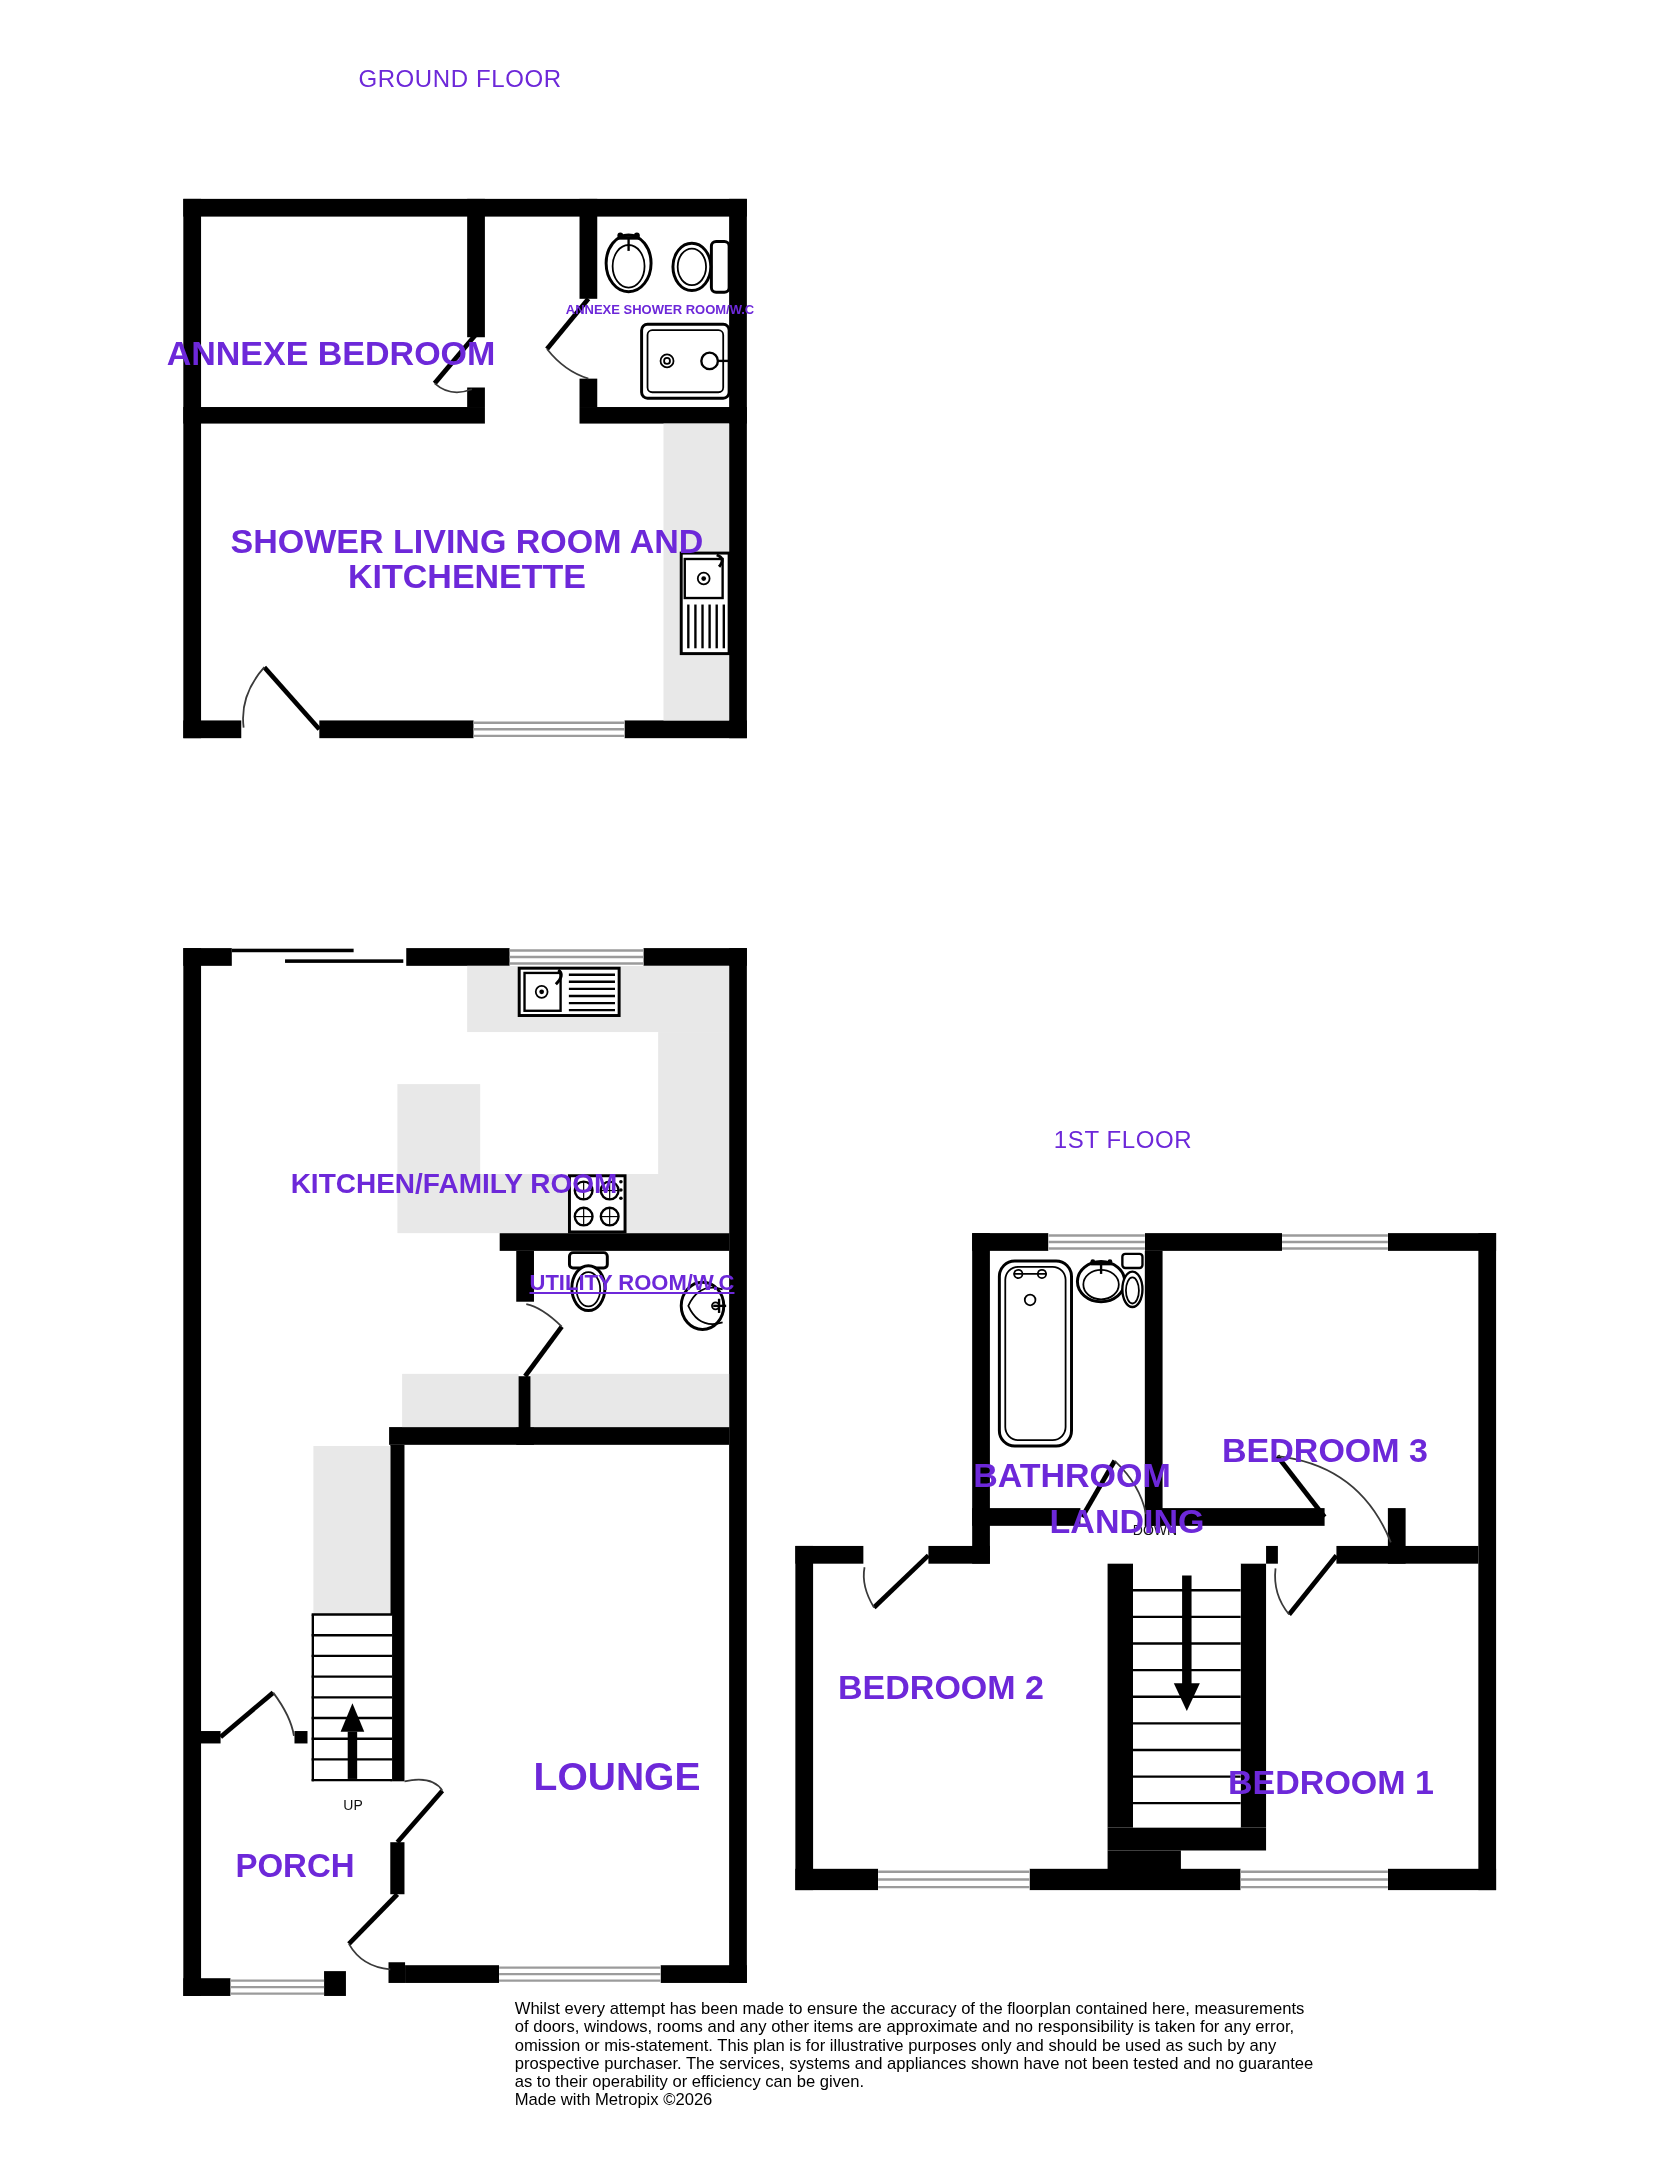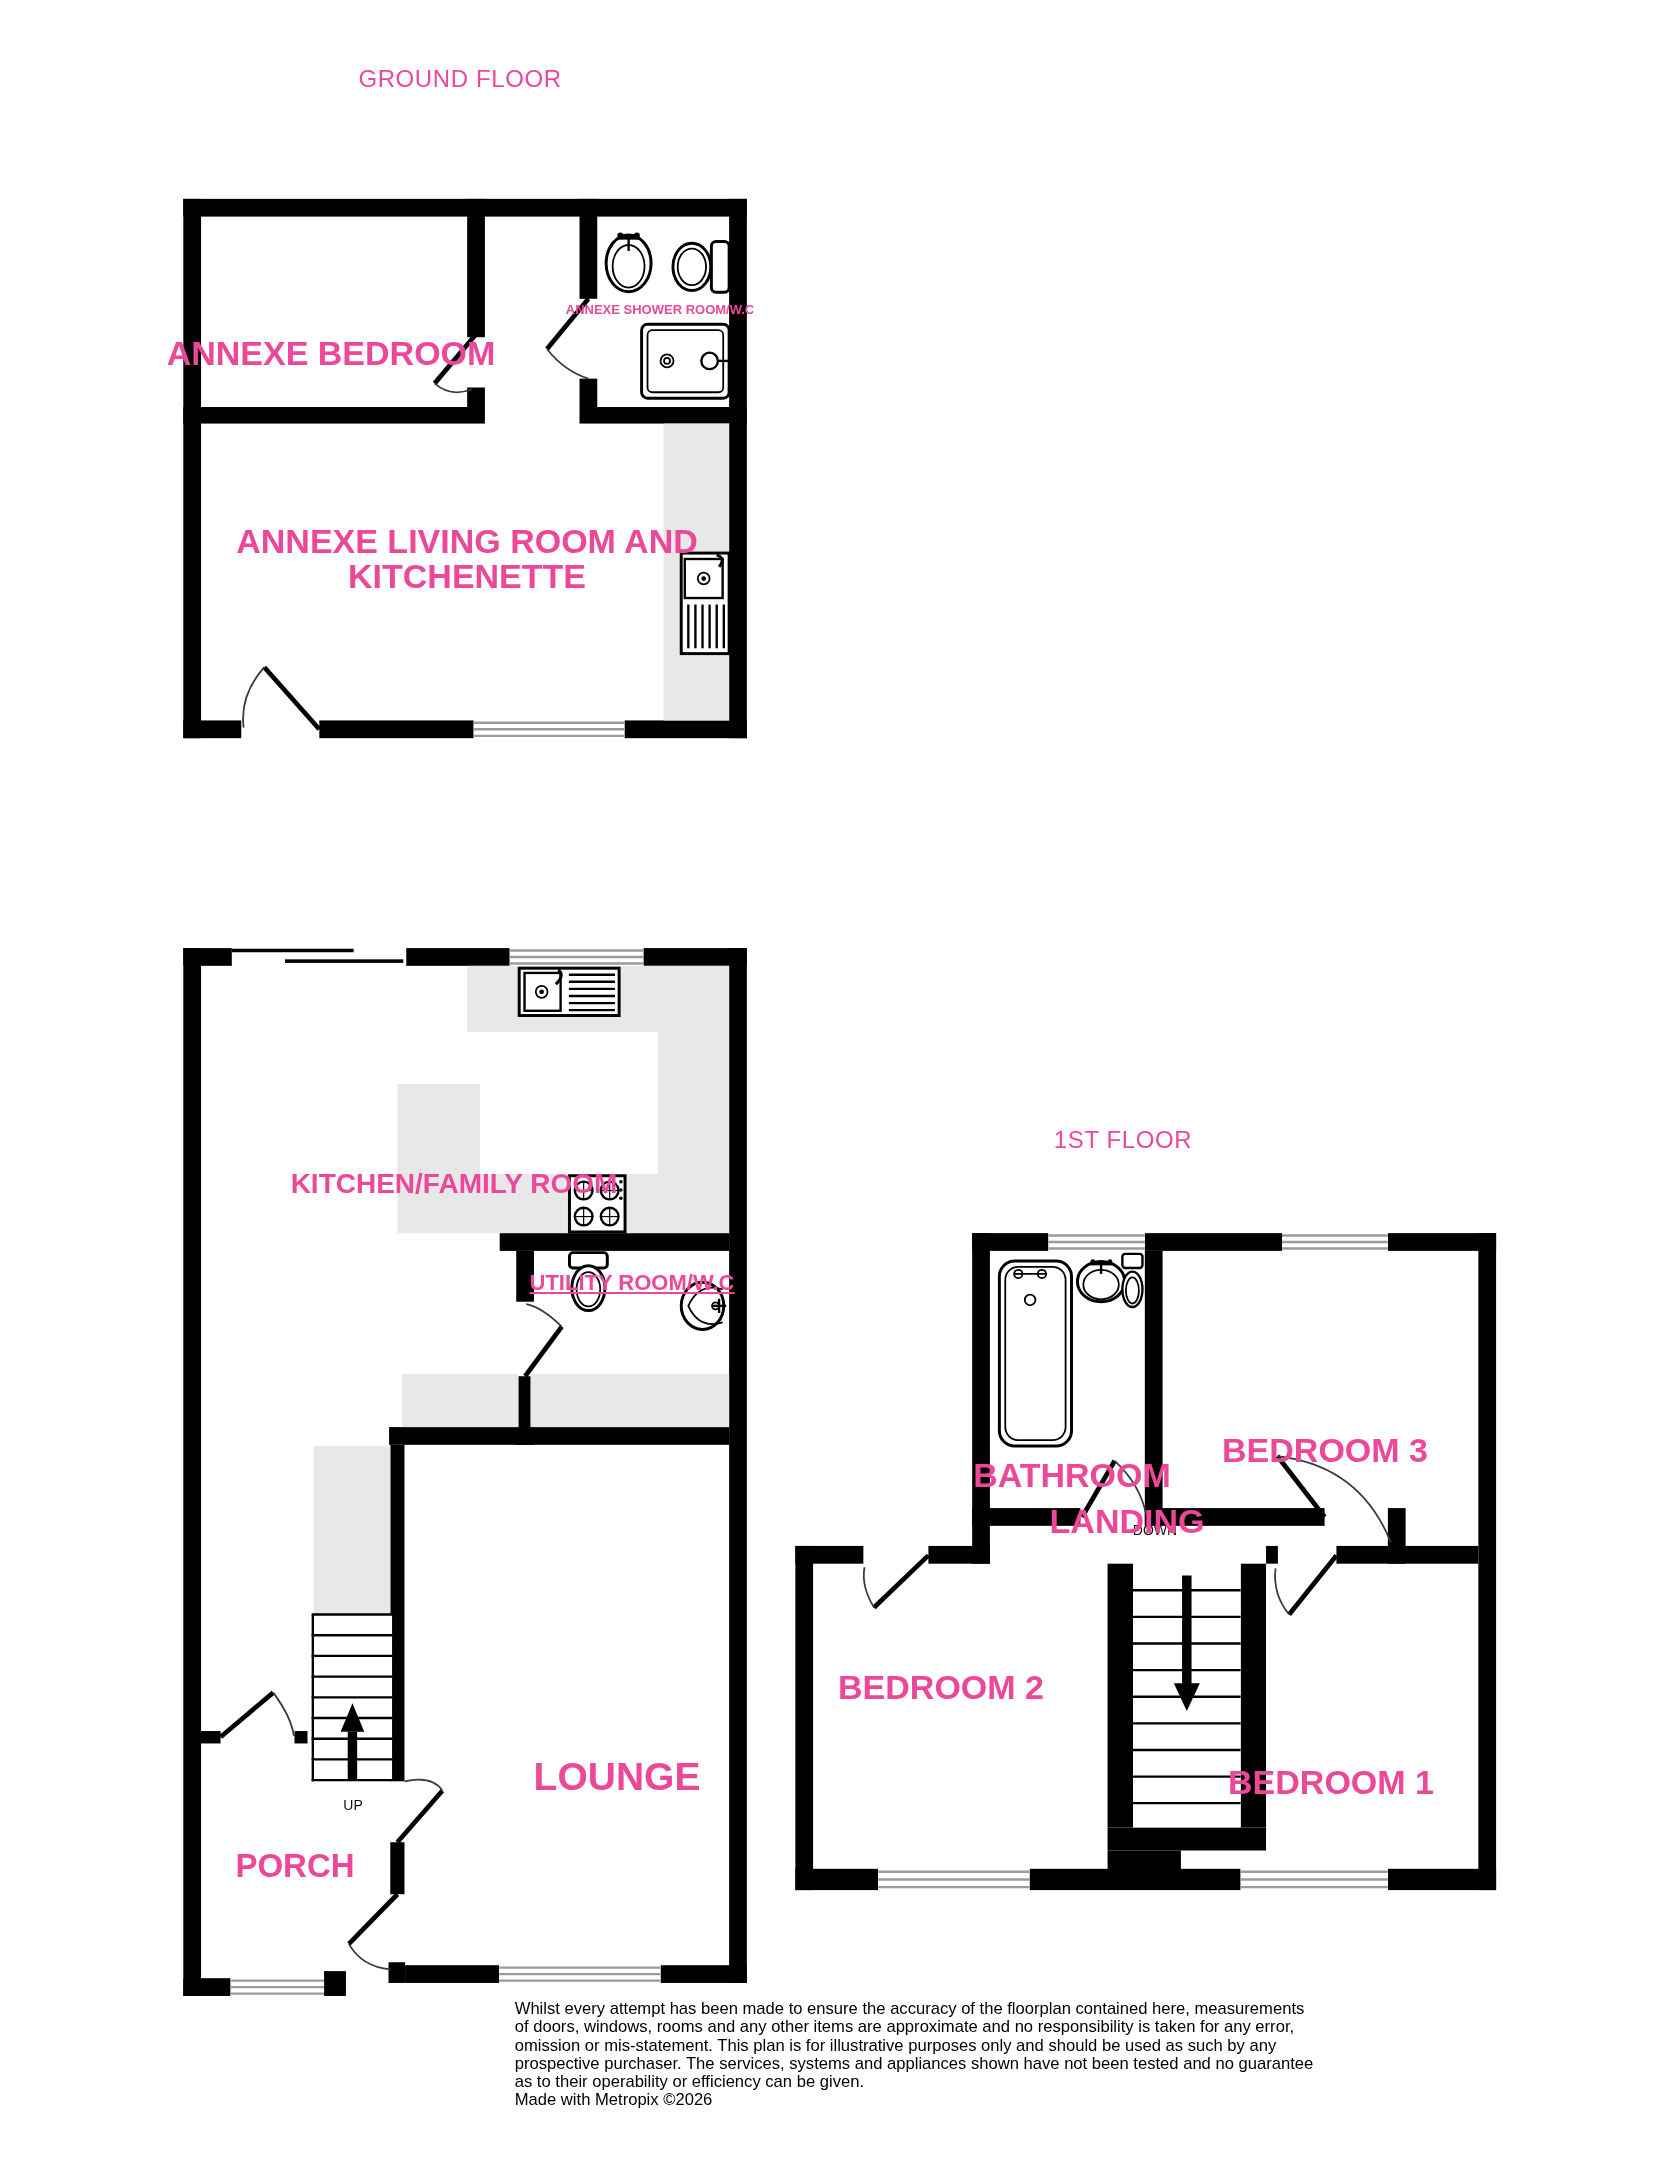--- a/index.html
+++ b/index.html
@@ -1,20 +1,20 @@
 <!DOCTYPE html>
 <html style="font-size:9.5px"><head>
 <meta charset="utf-8">
 <style>
   html,body{margin:0;padding:0;background:#ffffff;}
   .page{position:relative;width:1680px;height:2183px;background:#fff;overflow:hidden;
         font-family:"Liberation Sans", sans-serif;color:#000;}
   .plan-svg{position:absolute;left:0;top:0;width:1680px;height:2183px;}
   .lbl{position:absolute;transform:translate(-50%,-50%);white-space:nowrap;
-       font-family:"Liberation Sans", sans-serif;color:#ec4899;}
+       font-family:"Liberation Sans", sans-serif;color:#6d28d9;}
   .caption{font-size:24px;font-weight:400;letter-spacing:0.6px;}
   .room{font-weight:700;}
   .f58{font-size:34px;}
   .f48{font-size:28px;}
   .f66{font-size:39px;margin-left:45px;}
   .f56{font-size:33px;}
   .f37{font-size:22px;}
   .f22{font-size:13px;font-weight:700;}
   .small-dir{font-size:14px;font-weight:400;color:#111;}
   .disclaimer{position:absolute;left:914px;top:2000px;transform:translateX(-50%);
@@ -386,21 +386,21 @@
     <line x1="1570" y1="2630" x2="1478" y2="2718" stroke="#000" stroke-width="8"></line>
     <path d="M1478,2718 Q1456,2682 1462,2650" fill="none" stroke="#3a3a3a" stroke-width="3"></path>
   </g>
 </svg>
 
 <div class="lbl caption" style="left:460px;top:79px;">GROUND FLOOR</div>
 <div class="lbl caption" style="left:1123px;top:1092px;margin-top:48px;">1ST FLOOR</div>
 
 <div class="lbl room f58" style="left:331px;top:308px;margin-top:45px;">ANNEXE BEDROOM</div>
 <div class="lbl f22" style="left:660px;top:309px;">ANNEXE SHOWER ROOM/W.C</div>
-<div class="lbl room f58" style="left:467px;top:541px;">ANNEXE LIVING ROOM AND</div>
+<div class="lbl room f58" style="left:467px;top:541px;">SHOWER LIVING ROOM AND</div>
 <div class="lbl room f58" style="left:467px;top:576px;">KITCHENETTE</div>
 
 <div class="lbl room f48" style="left:454px;top:1184px;">KITCHEN/FAMILY ROOM</div>
 <div class="lbl room f37" style="left:632px;top:1283px;text-decoration:underline;">UTILITY ROOM/W.C</div>
 <div class="lbl room f66" style="left:572px;top:1777px;">LOUNGE</div>
 <div class="lbl room f56" style="left:295px;top:1866px;">PORCH</div>
 <div class="lbl small-dir" style="left:353px;top:1805px;">UP</div>
 
 <div class="lbl small-dir" style="left:1155px;top:1530px;">DOWN</div>
 <div class="lbl room f58" style="left:1072px;top:1450px;margin-top:25px;">BATHROOM</div>

